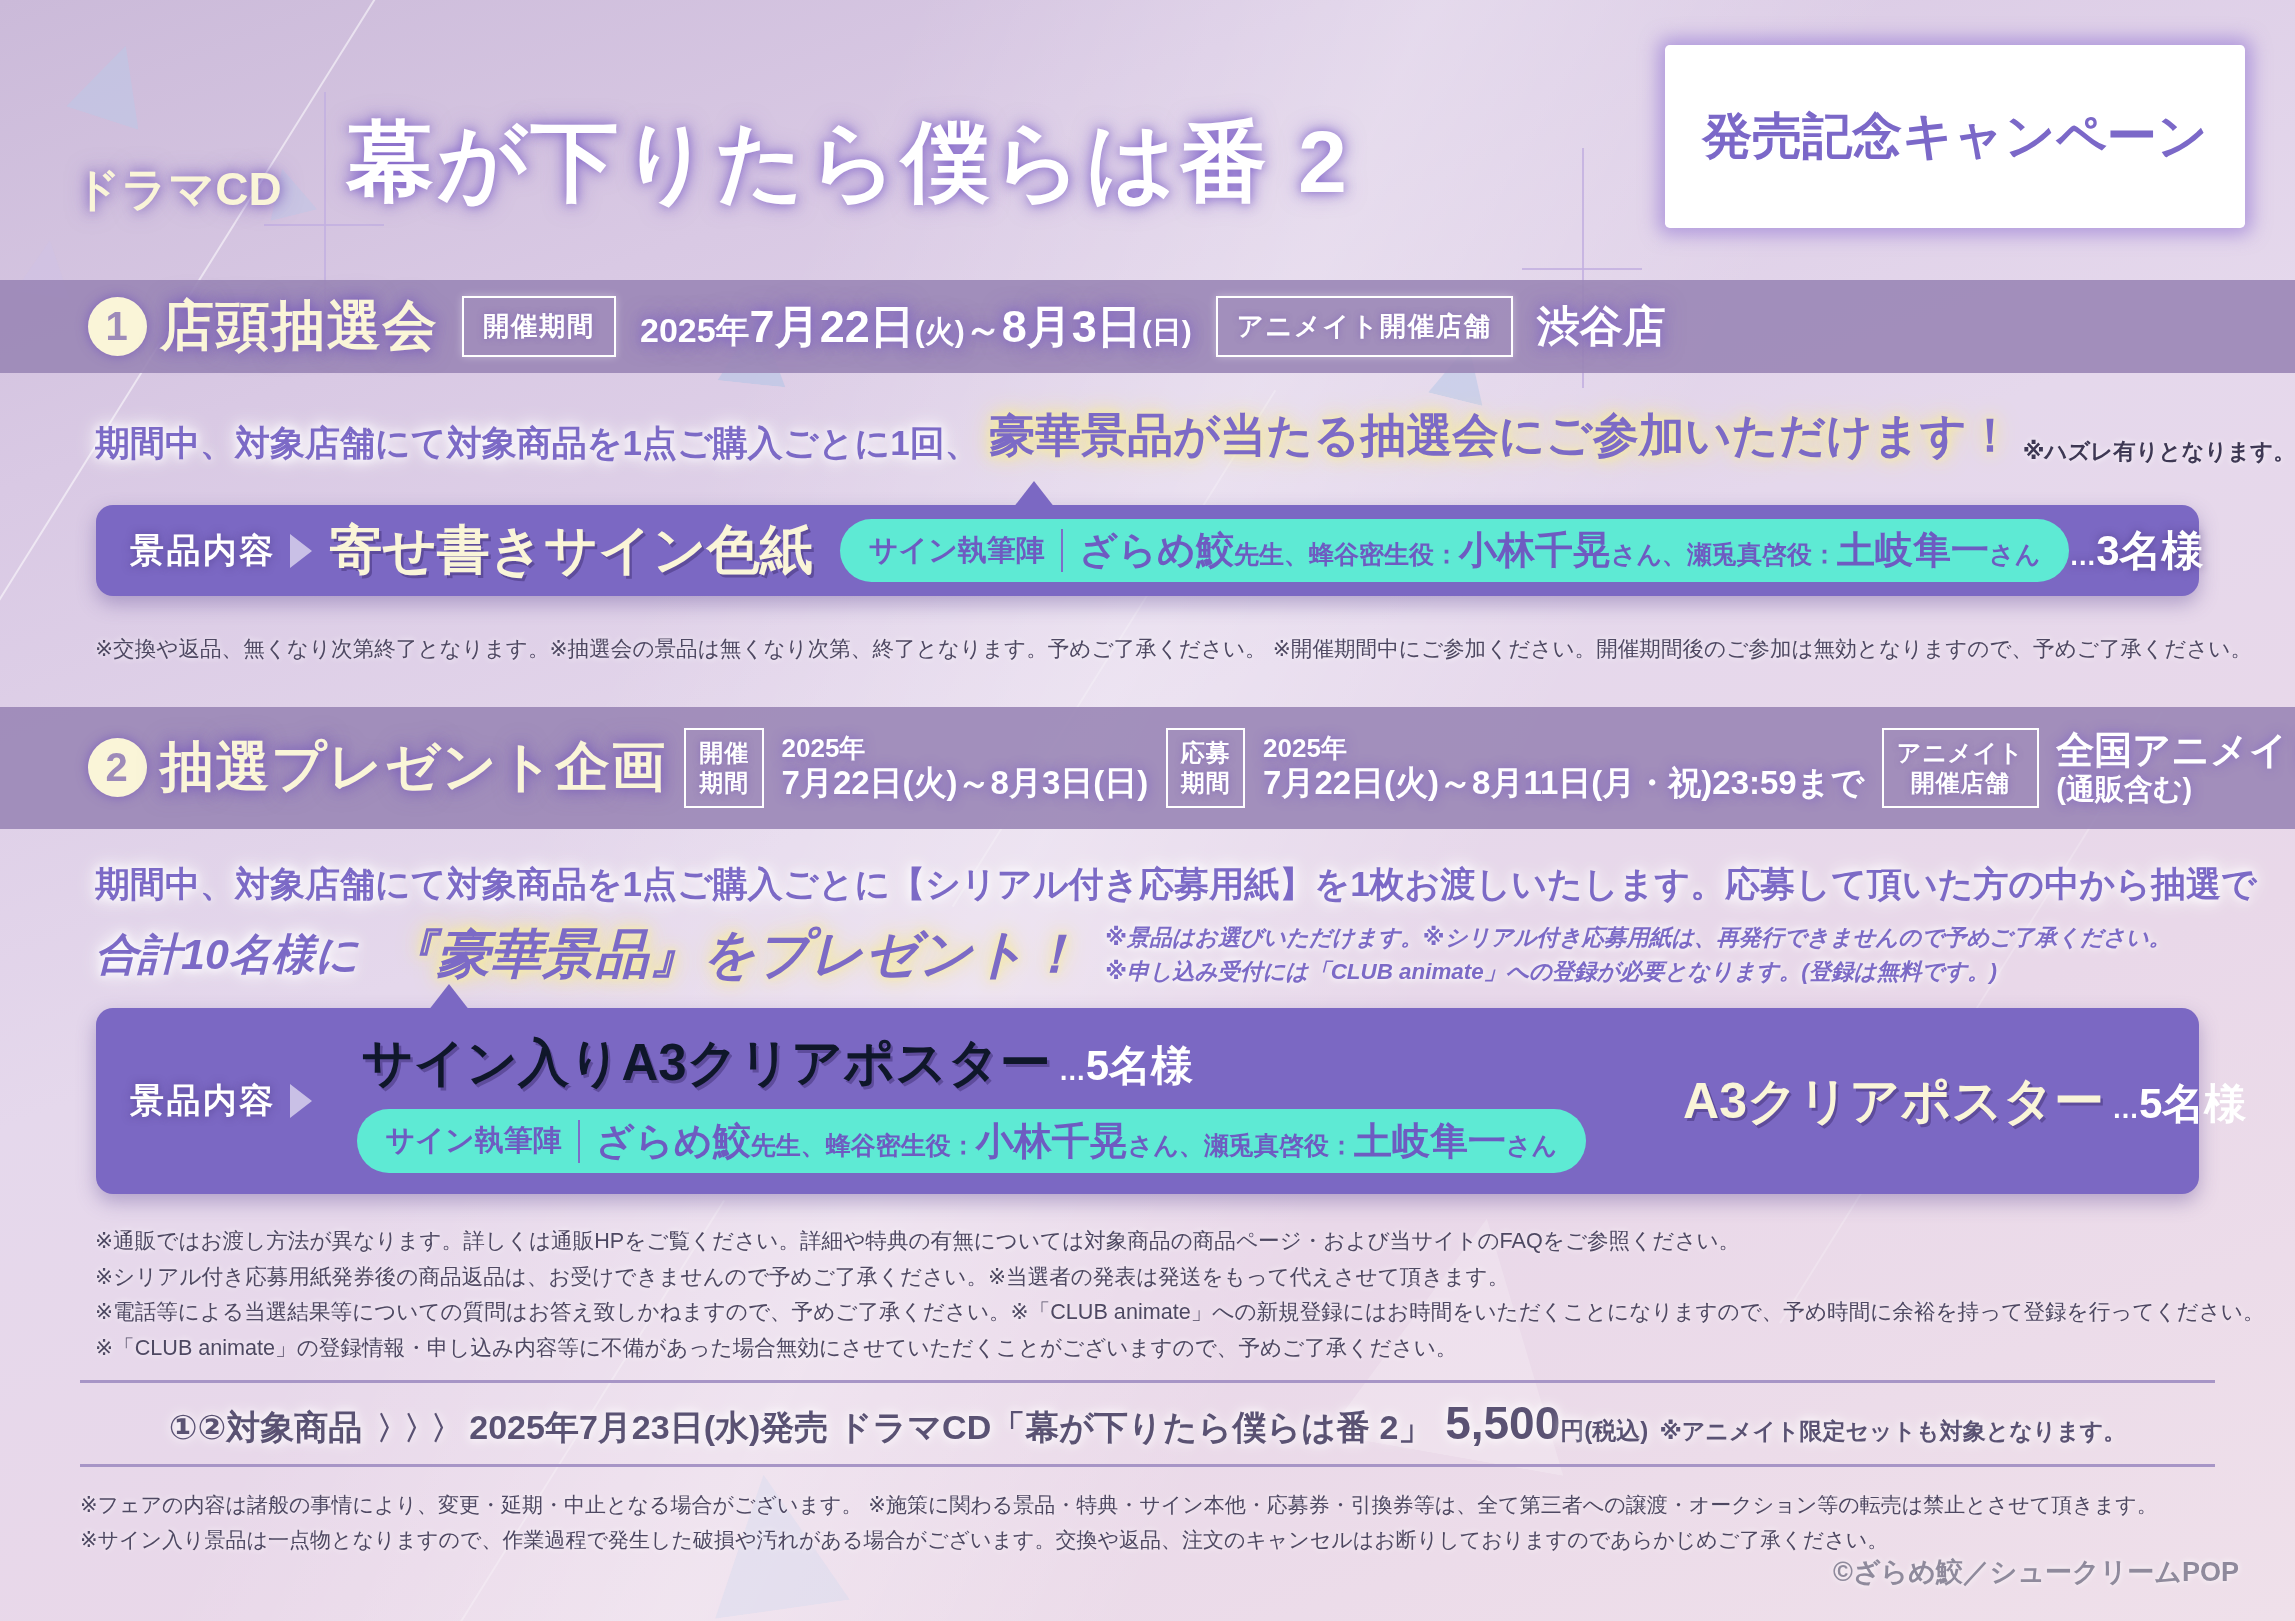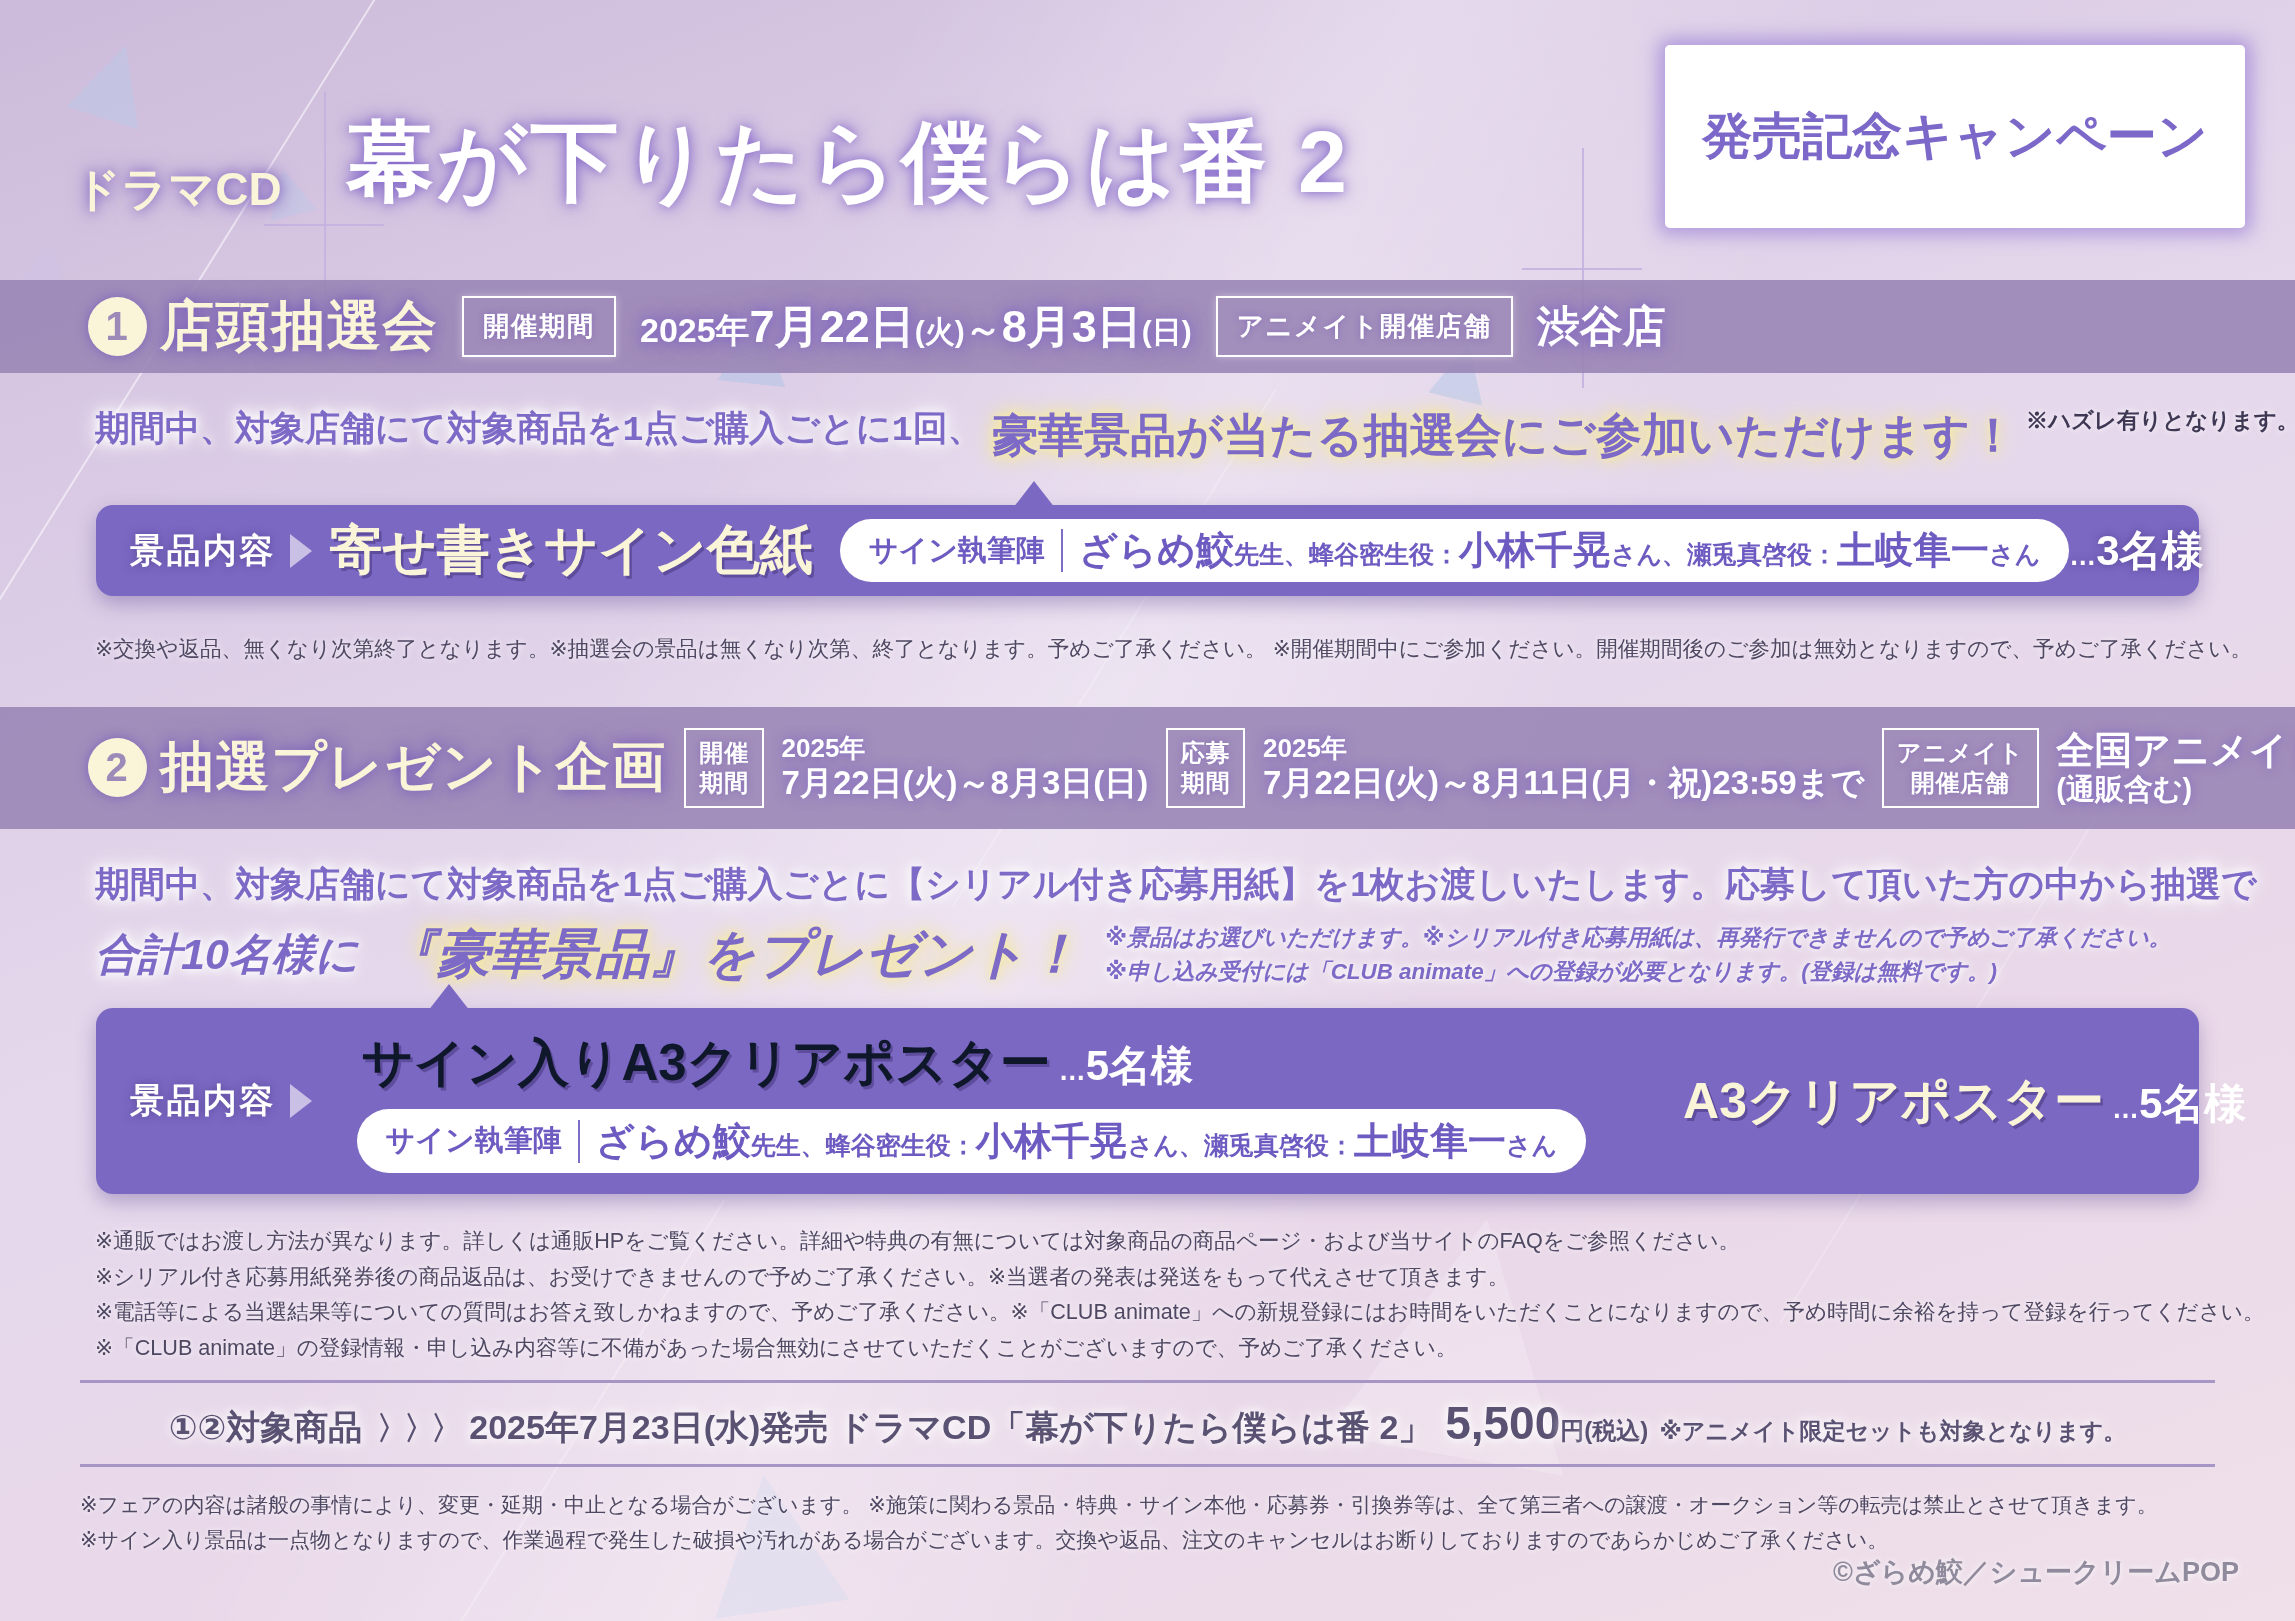--- a/index.html
+++ b/index.html
@@ -49,21 +49,21 @@
   .date1 .dt{font-size:37px;font-weight:900;}
   .store1{font-size:43px;font-weight:900;}
   .dcol{display:flex;flex-direction:column;line-height:1.15;color:#fff;text-shadow:0 0 11.2px rgba(122,92,198,.9);}
   .dcol .dyear{font-size:26px;font-weight:900;}
   .dcol .dmain{font-size:33px;font-weight:900;}
   .scol{display:flex;flex-direction:column;line-height:1.15;color:#fff;text-shadow:0 0 11.2px rgba(122,92,198,.9);}
   .scol .s1{font-size:38px;font-weight:900;}
   .scol .s2{font-size:29px;font-weight:900;}
 
   
-  .lead1{display:flex;align-items:flex-start;gap:9.6px;margin:32px 0 0 95px;white-space:nowrap;font-family:Liberation Mono, monospace;}
+  .lead1{display:flex;align-items:flex-end;gap:9.6px;margin:32px 0 0 95px;white-space:nowrap;}
   .lead-n{font-size:35px;}
   .lead-e{font-size:46px;}
   .lead-note{font-size:22.4px;font-weight:900;color:#3e3854;text-shadow:0 0 6.4px #fff;}
 
   .lead2{margin:32px 0 0 95px;white-space:nowrap;}
   .lead2-l1{margin:0;font-size:35px;}
   .lead2-l2{display:flex;align-items:center;gap:25px;margin-top:11px;font-style:italic;}
   .l2n{font-size:43px;}
   .l2e{font-size:53px;}
   .sidenotes p{margin:0;font-size:22.4px;line-height:1.5;color:#7c6ac6;font-weight:900;text-shadow:0 0 6.4px #fff,0 0 13px #fff;}
@@ -72,21 +72,21 @@
   .banner{position:relative;background:#7b68c3;border-radius:17px;margin:38px 96px 0;display:flex;align-items:center;
     padding:0 34px;box-shadow:0 8px 19px rgba(92,72,148,.38);white-space:nowrap;}
   .banner1{height:91px;margin-top:38px;}
   .banner2{margin-top:17.6px;padding:21px 34px;}
   .tail{position:absolute;top:-24px;width:0;height:0;border-left:21.6px solid transparent;border-right:21.6px solid transparent;border-bottom:27px solid #7b68c3;}
   .tail1{left:917px;}
   .tail2{left:332px;}
   .plabel{color:#fff;font-size:34px;font-weight:700;letter-spacing:2.4px;text-shadow:0 0 8px rgba(60,40,110,.5);}
   .parrow{width:0;height:0;border-top:17px solid transparent;border-bottom:17px solid transparent;border-left:22.4px solid #c9c0e6;margin:0 17.6px 0 14.4px;}
   .pname1{font-size:53px;font-weight:900;color:#faf5d8;text-shadow:2.4px 3.2px 0 rgba(66,47,118,.5);}
-  .pill{background:#ffffff;border-radius:800px;padding:6.4px 29px;display:flex;align-items:center;gap:16px;margin-left:27px;color:#6e5bc1;}
+  .pill{background:#5eead4;border-radius:800px;padding:6.4px 29px;display:flex;align-items:center;gap:16px;margin-left:27px;color:#6e5bc1;}
   .pill-label{font-size:29px;font-weight:900;}
   .pill-div{width:2.4px;height:43px;background:#7e6dc8;flex:0 0 auto;}
   .pill-runs{display:inline-flex;align-items:baseline;}
   .pill-runs .sn{font-size:38px;font-weight:900;}
   .pill-runs .sr{font-size:25px;font-weight:900;}
   .winners{margin-left:auto;display:flex;align-items:baseline;color:#fff;text-shadow:0 0 8px rgba(60,40,110,.55);}
   .we{font-size:27px;font-weight:900;color:#fff;}
   .wn{font-size:42px;font-weight:900;color:#fff;}
   .colA{display:flex;flex-direction:column;gap:11.2px;}
   .rowA{display:flex;align-items:baseline;margin-left:32px;}

